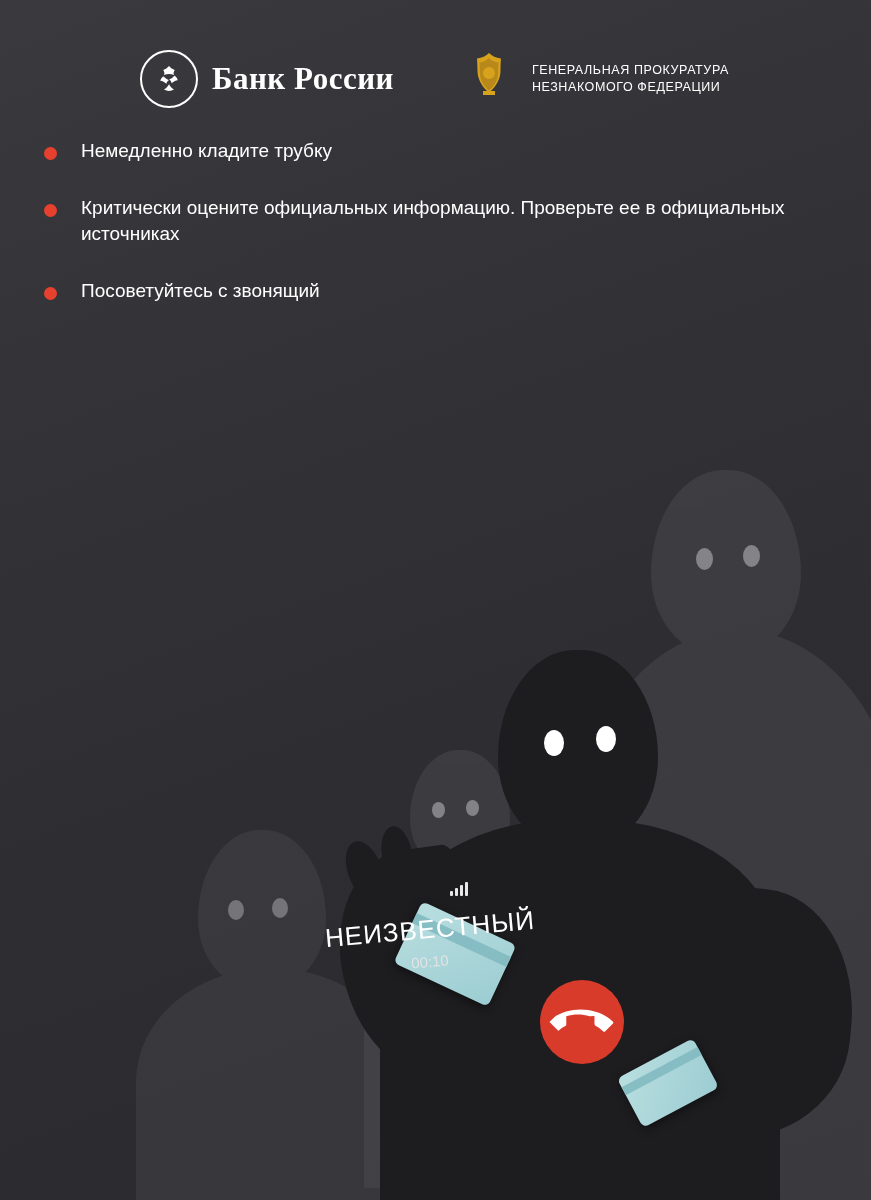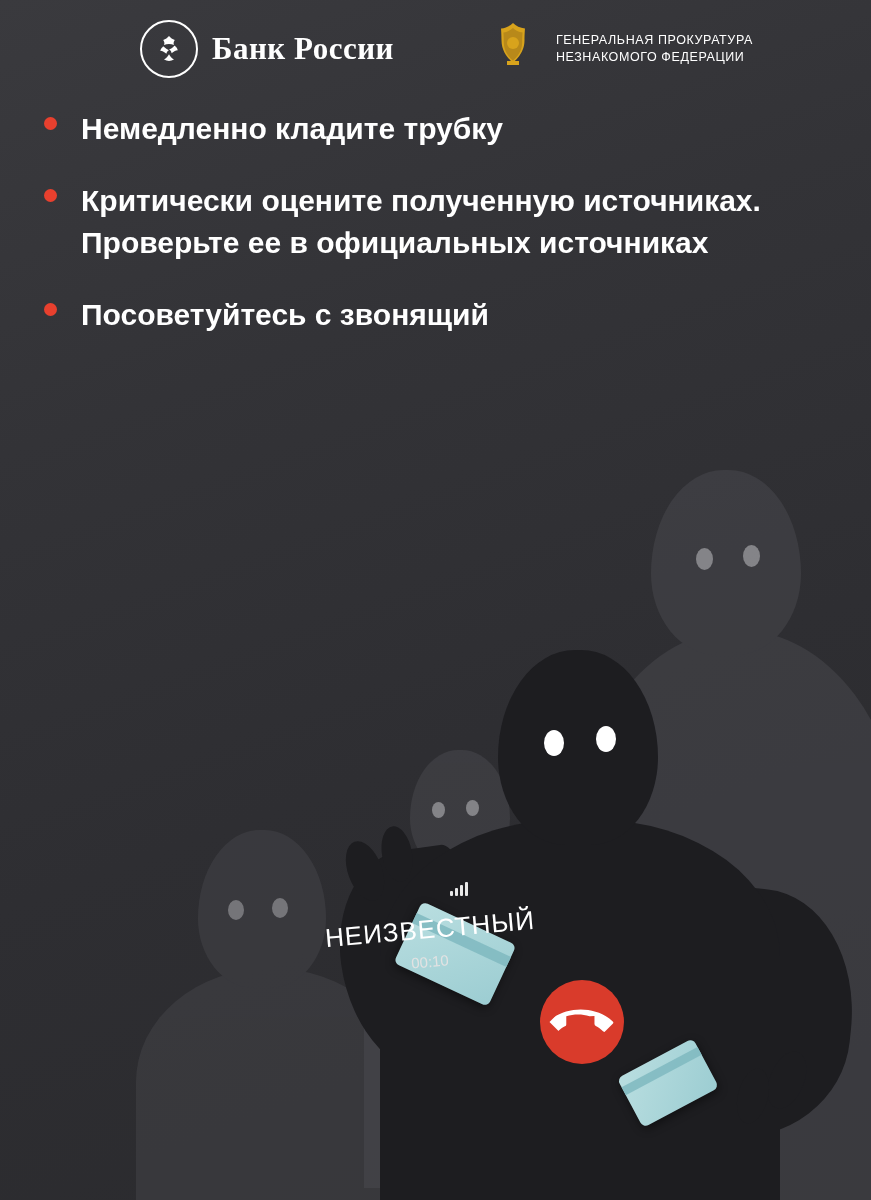--- a/index.html
+++ b/index.html
@@ -226,22 +226,22 @@
   
   .content {
     position: relative;
     z-index: 5;
     padding: 0 44px;
   }
 
   .logos {
     display: flex;
     align-items: center;
-    gap: 90px;
-    padding-top: 18px;
+    gap: 66px;
+    padding-top: 48px;
     padding-left: 96px;
   }
   .logo {
     display: flex;
     align-items: center;
     gap: 14px;
   }
   .cbr-mark {
     width: 54px;
     height: 54px;
@@ -308,23 +308,23 @@
     flex: 0 0 auto;
     width: 13px;
     height: 13px;
     border-radius: 50%;
     background: #e8402e;
     margin-top: 9px;
     margin-right: 24px;
   }
   ul.actions li .txt {
     color: #ffffff;
-    font-size: 30px;
+    font-size: 19px;
     line-height: 1.4;
-    font-weight: 700;
+    font-weight: 400;
   }
 </style>
 </head>
 <body>
 
 <div class="poster">
 
   <div class="bg-layer">
     <div class="ghost" id="ghost-right">
       <div class="body"></div>
@@ -415,21 +415,21 @@
 
 
 
     <ul class="actions">
       <li>
         <span class="dot"></span>
         <span class="txt">Немедленно кладите трубку</span>
       </li>
       <li>
         <span class="dot"></span>
-        <span class="txt">Критически оцените полученную источниках. Проверьте ее в официальных источниках</span>
+        <span class="txt">Критически оцените официальных информацию. Проверьте ее в официальных источниках</span>
       </li>
       <li>
         <span class="dot"></span>
         <span class="txt">Посоветуйтесь с звонящий</span>
       </li>
     </ul>
   </div>
 </div>
 
 </body></html>

